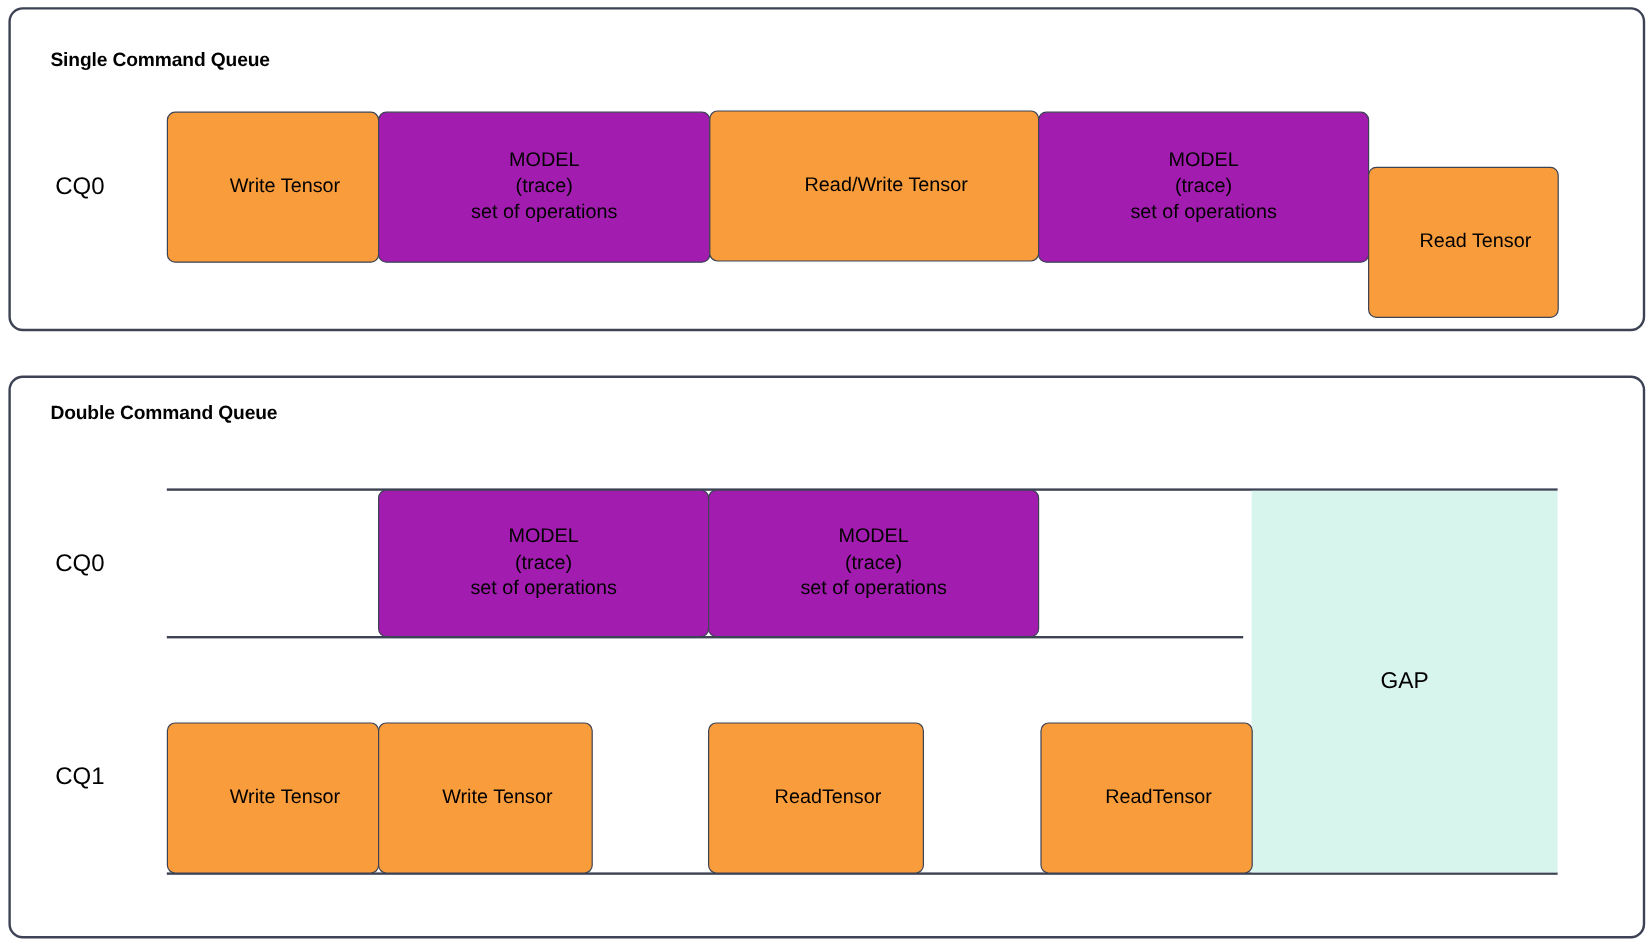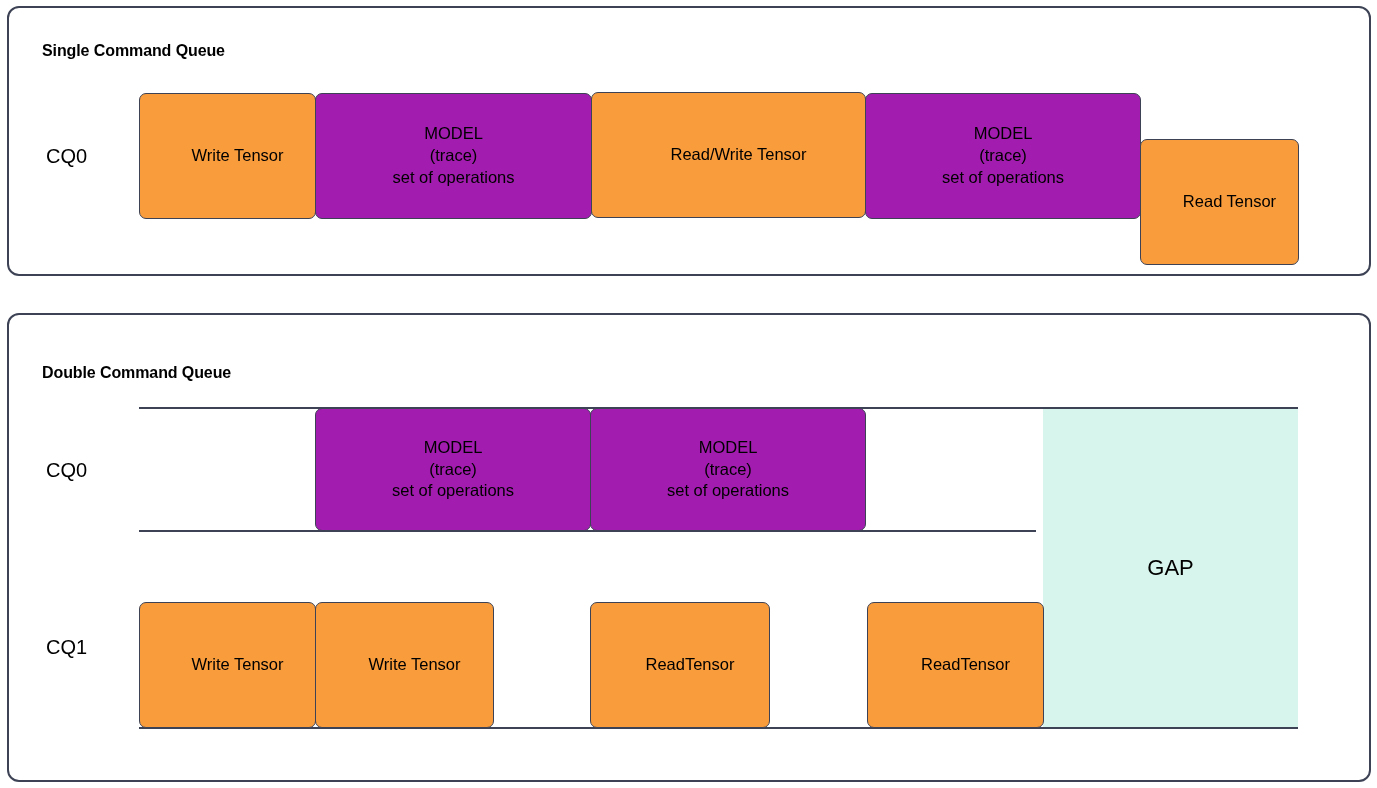--- a/index.html
+++ b/index.html
@@ -26,21 +26,21 @@
 
   .panel-title {
     position: absolute;
     font-size: 16px;
     font-weight: bold;
     color: #000000;
     letter-spacing: -0.1px;
     white-space: nowrap;
   }
   #title-single { left: 42px; top: 42px; }
-  #title-double { left: 42px; top: 364px; }
+  #title-double { left: 42px; top: 336px; }
 
   .queue-label {
     position: absolute;
     font-size: 20px;
     color: #000000;
     white-space: nowrap;
   }
   #label-cq0-single { left: 46px; top: 145px; }
   #label-cq0-double { left: 46px; top: 459px; }
   #label-cq1-double { left: 46px; top: 636px; }
@@ -63,21 +63,21 @@
   .block.blue   { background: #a21caf; }
 
   .gapbox {
     position: absolute;
     box-sizing: border-box;
     background: #D7F5EC;
     border: none;
     display: flex;
     align-items: center;
     justify-content: center;
-    font-size: 22px;
+    font-size: 19px;
     color: #000000;
   }
 
   .rail {
     position: absolute;
     background: #3d4355;
     height: 2px;
   }
 </style>
 </head>

